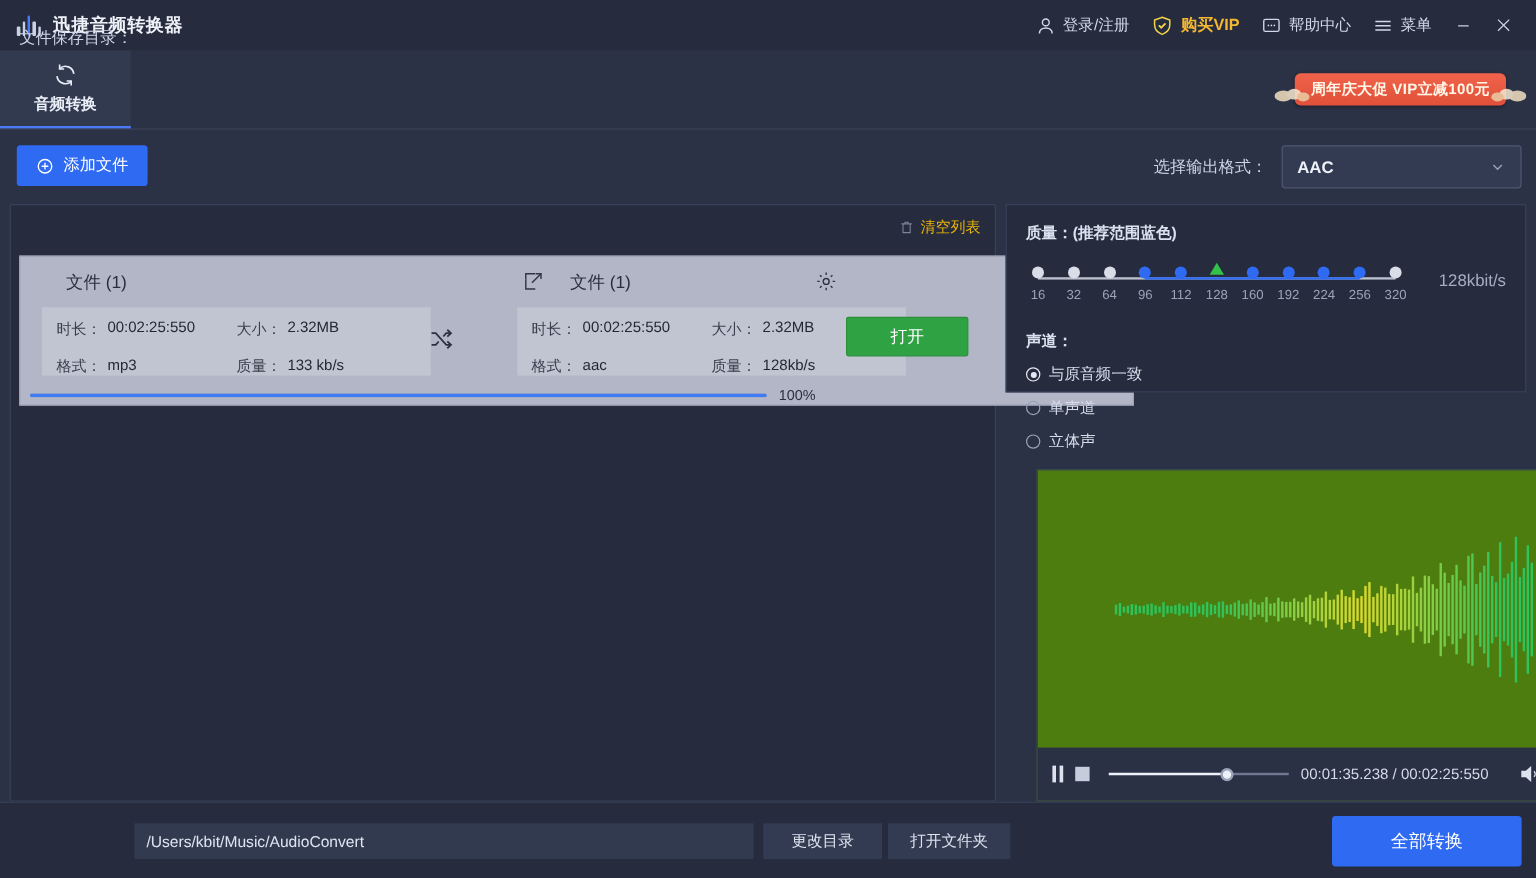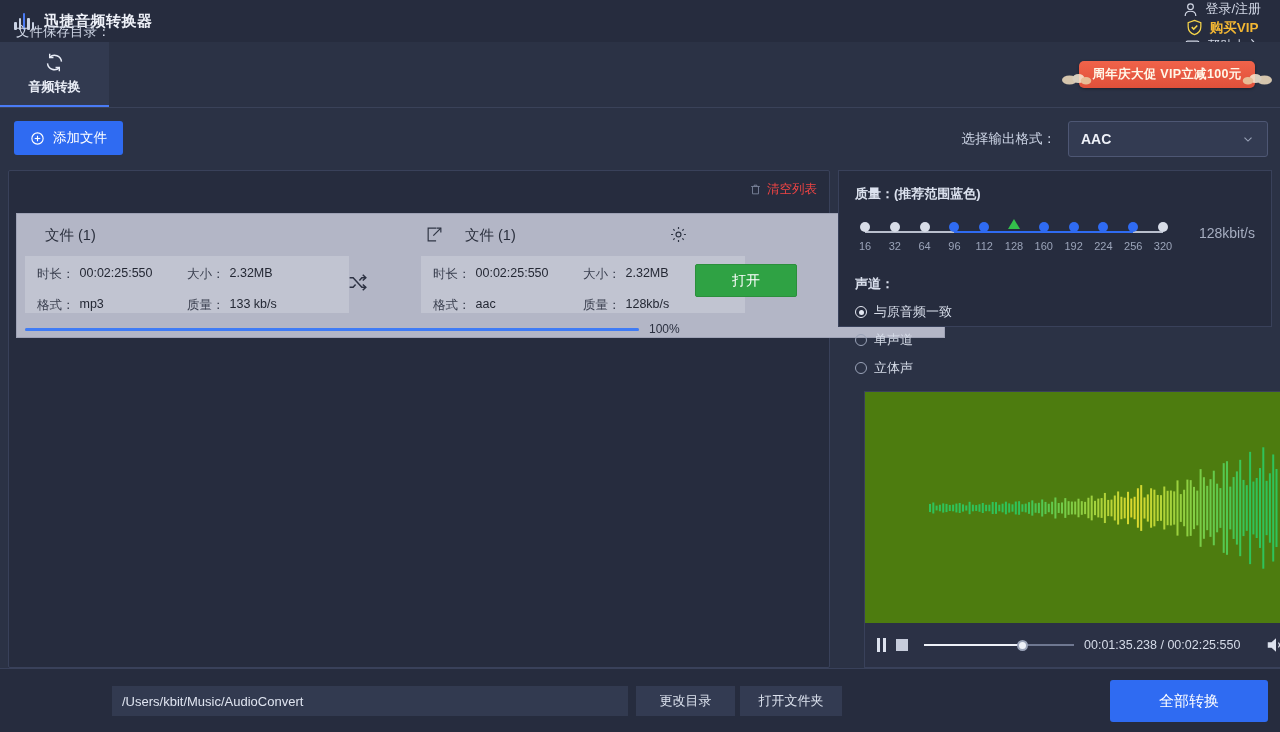--- a/index.html
+++ b/index.html
@@ -28,22 +28,22 @@
   .logo-bars i { display: block; width: 2.5px; background: #c9d2e4; border-radius: 1px; }
   .logo-bars i.b1 { height: 8px; }
   .logo-bars i.b2 { height: 12px; }
   .logo-bars i.sep { height: 17px; background: #4a7bf5; width: 2px; }
   .logo-bars i.b3 { height: 12px; }
   .logo-bars i.b4 { height: 8px; }
   .app-title {
     color: #eef1f8; font-size: 15px; font-weight: bold; letter-spacing: .5px;
   }
   .tb-right {
-    margin-left: auto; display: flex; align-items: center;
-    padding-right: 10px; height: 42px; flex-direction: column;
+    margin-left: auto; display: flex; align-items: flex-end;
+    padding-right: 10px; height: 42px;
   }
   .tb-item {
     display: flex; align-items: center; gap: 6px;
     color: #d2d8e6; font-size: 13px;
     padding: 0 9px; height: 42px; cursor: pointer;
   }
   .tb-vip { color: #f3b733; font-weight: bold; font-size: 13.5px; }
   .ico { display: inline-flex; align-items: center; justify-content: center; }
   .win-btn {
     width: 34px; height: 42px; display: flex; align-items: center; justify-content: center;
@@ -119,29 +119,29 @@
   .listpanel {
     position: absolute; left: 8px; top: 170px;
     width: 822px; height: 498px;
     background: #262c3e;
     border: 1px solid #39415a;
     border-radius: 2px;
   }
   .clearlist {
     position: absolute; right: 12px; top: 10px;
     display: flex; align-items: center; gap: 5px;
-    color: #ef4444; font-size: 12.5px; cursor: pointer;
+    color: #eab308; font-size: 12.5px; cursor: pointer;
   }
 
   .filecard {
     position: absolute; left: 7px; top: 42px;
     width: 929px; height: 125px;
     background: #b3b6c6;
     border: 1px solid #9ea2b5;
-    display: flex; flex-direction: column;
+    display: flex; flex-direction: column; padding-left: 10px;
   }
   .fc-head {
     height: 42px; display: flex; align-items: center;
     position: relative;
   }
   .fc-title {
     color: #2a2f3d; font-size: 14.5px;
   }
   .fc-title.left { position: absolute; left: 28px; }
   .fc-title.right { position: absolute; left: 448px; }

